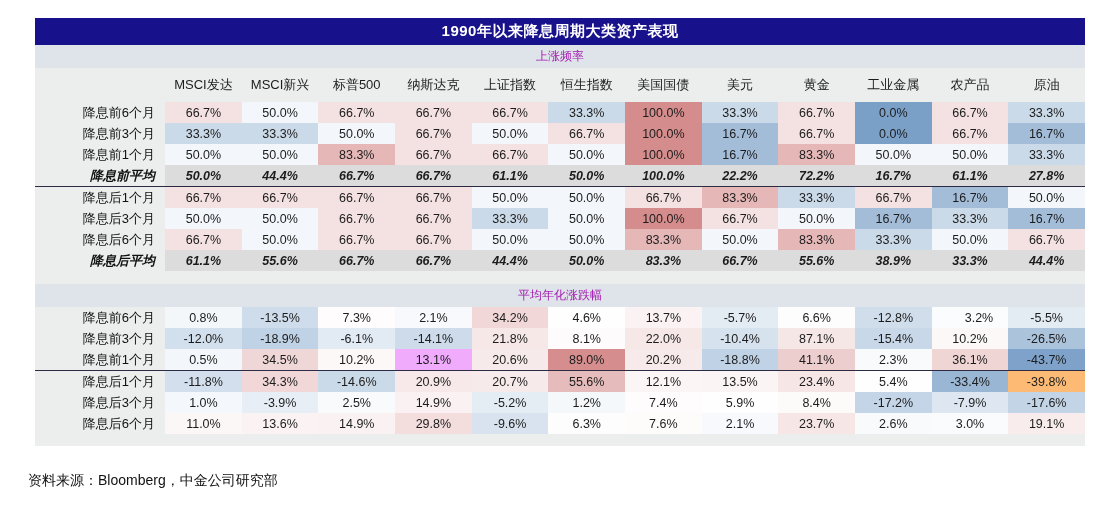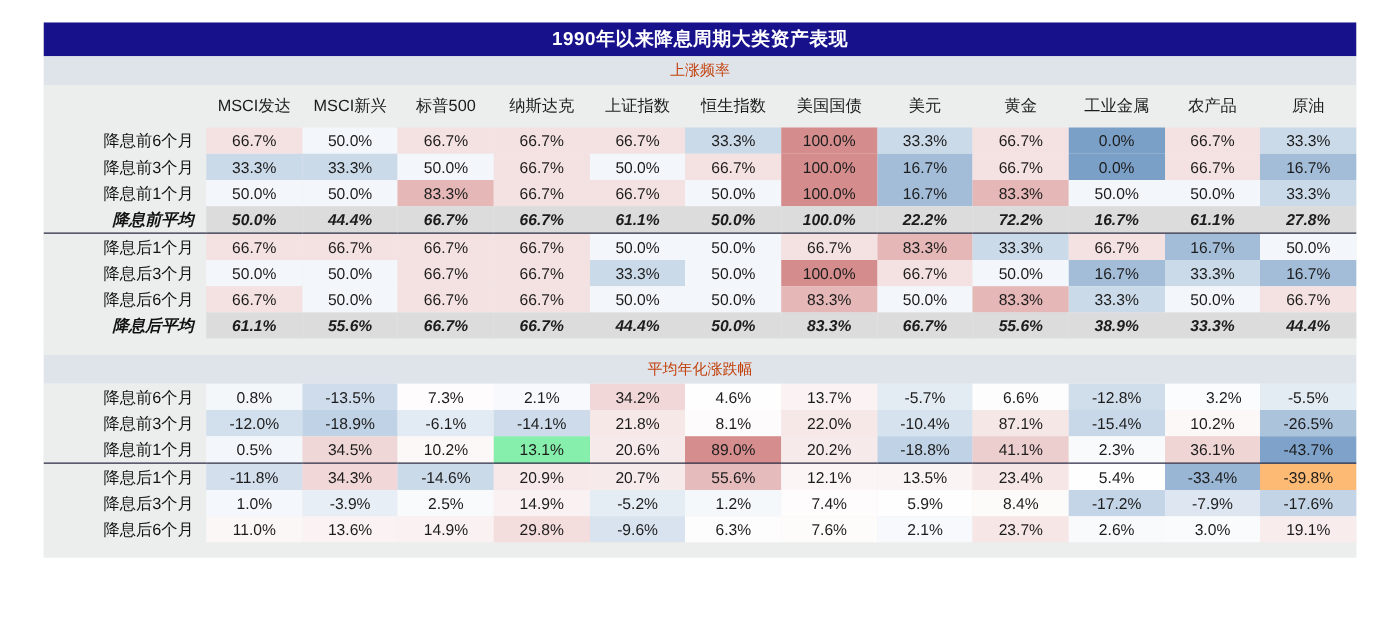--- a/index.html
+++ b/index.html
@@ -23,21 +23,21 @@
     display:flex;align-items:center;justify-content:center;
   }
   .title-bar .title{
     color:#ffffff;font-size:15px;font-weight:bold;letter-spacing:.5px;
   }
   .section-head{
     height:23px;
     background:#dfe4ea;
     display:flex;align-items:center;justify-content:center;
   }
-  .section-head .stext{font-size:12px;color:#c2410c;}
+  .section-head .stext{font-size:12px;color:#a21caf;}
   table.grid{
     border-collapse:collapse;width:1050px;table-layout:fixed;
     background:#eceded;
   }
   table.grid col.lbl{width:130px;}
   table.grid col.dat{width:76.6px;}
   .hdr-row th{
     height:34px;font-size:13px;font-weight:normal;color:#1c1c1c;
     text-align:center;vertical-align:middle;background:#eceded;
     padding:0;
@@ -291,21 +291,21 @@
             <td class="cell" style="background: rgb(246, 231, 231);">87.1%</td>
             <td class="cell" style="background: rgb(201, 216, 233);">-15.4%</td>
             <td class="cell" style="background: rgb(252, 248, 248);">10.2%</td>
             <td class="cell" style="background: rgb(172, 195, 220);">-26.5%</td>
           </tr>
           <tr class="sep">
             <td class="rowlabel">降息前1个月</td>
             <td class="cell" style="background: rgb(243, 246, 250);">0.5%</td>
             <td class="cell" style="background: rgb(240, 215, 215);">34.5%</td>
             <td class="cell" style="background: rgb(252, 248, 248);">10.2%</td>
-            <td class="cell" style="background: #86efac;">13.1%</td>
+            <td class="cell" style="background: #f0abfc;">13.1%</td>
             <td class="cell" style="background: rgb(247, 234, 234);">20.6%</td>
             <td class="cell" style="background: rgb(213, 141, 141);">89.0%</td>
             <td class="cell" style="background: rgb(247, 234, 234);">20.2%</td>
             <td class="cell" style="background: rgb(192, 210, 229);">-18.8%</td>
             <td class="cell" style="background: rgb(237, 206, 206);">41.1%</td>
             <td class="cell" style="background: rgb(248, 250, 252);">2.3%</td>
             <td class="cell" style="background: rgb(240, 213, 213);">36.1%</td>
             <td class="cell" style="background: rgb(126, 162, 201);">-43.7%</td>
           </tr>
           <tr class="topline">
@@ -352,13 +352,14 @@
             <td class="cell" style="background: rgb(249, 250, 252);">2.6%</td>
             <td class="cell" style="background: rgb(250, 251, 253);">3.0%</td>
             <td class="cell" style="background: rgb(248, 236, 236);">19.1%</td>
           </tr>
         </tbody>
     </table>
 
     <div class="pad-bottom"></div>
   </div>
 
+  <div class="footer">资料来源：Bloomberg，中金公司研究部</div>
 </div>
 
 </body></html>

